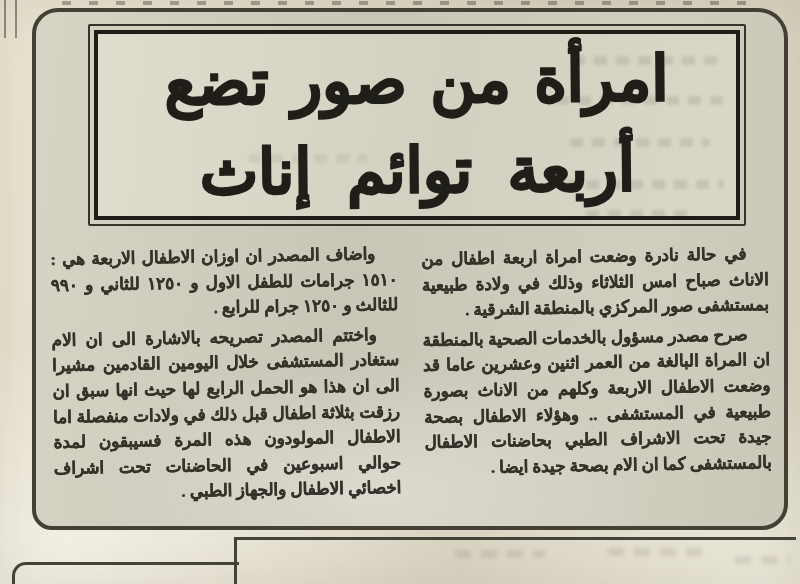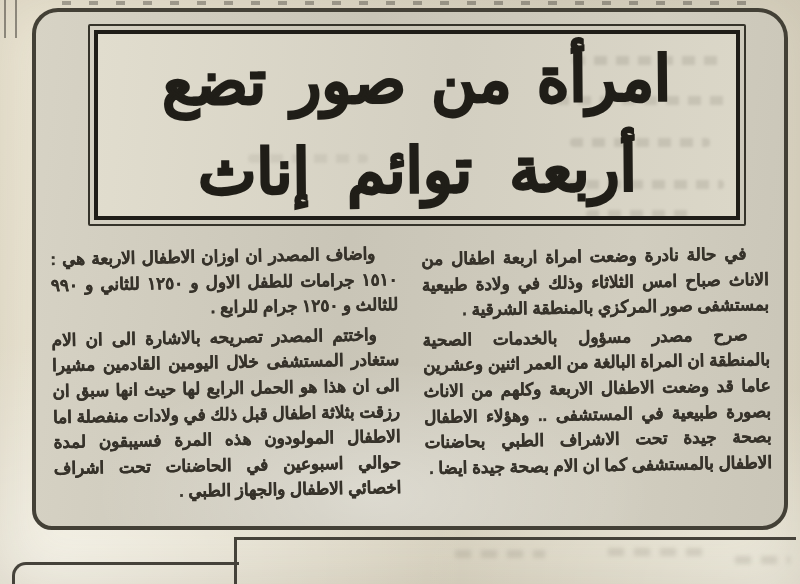--- a/index.html
+++ b/index.html
@@ -1,18 +1,18 @@
 <!DOCTYPE html>
 <html lang="ar"><head>
 <meta charset="utf-8">
 <style>
   html,body{margin:0;padding:0;}
   .page{
     position:relative; width:800px; height:584px; overflow:hidden;
-    font-family:Liberation Sans, sans-serif;
+    font-family:Liberation Serif, serif;
     background:
       radial-gradient(120% 90% at 8% 96%, rgba(255,255,250,.55), transparent 42%),
       radial-gradient(90% 70% at 96% 100%, rgba(255,255,246,.5), transparent 48%),
       linear-gradient(100deg, #ece6d4 0%, #e2dcca 30%, #d8d2c0 62%, #ddd7c5 100%);
     box-shadow: inset 0 0 60px rgba(120,110,90,.18);
   }
   
   .top-dashes{position:absolute; left:62px; top:1px; width:688px; height:4px;
     background:repeating-linear-gradient(90deg, rgba(45,42,36,.65) 0 9px, transparent 9px 27px);
     opacity:.55;}

